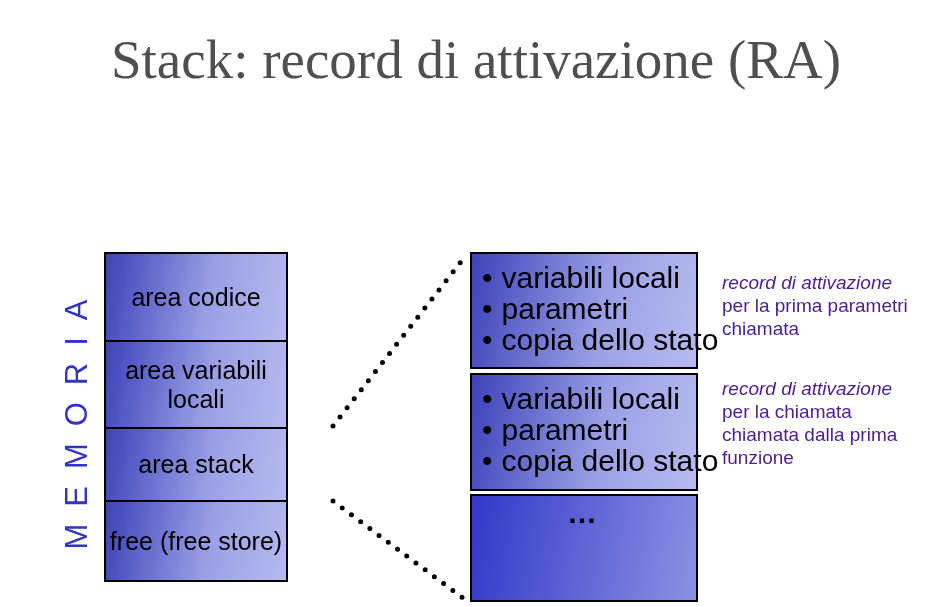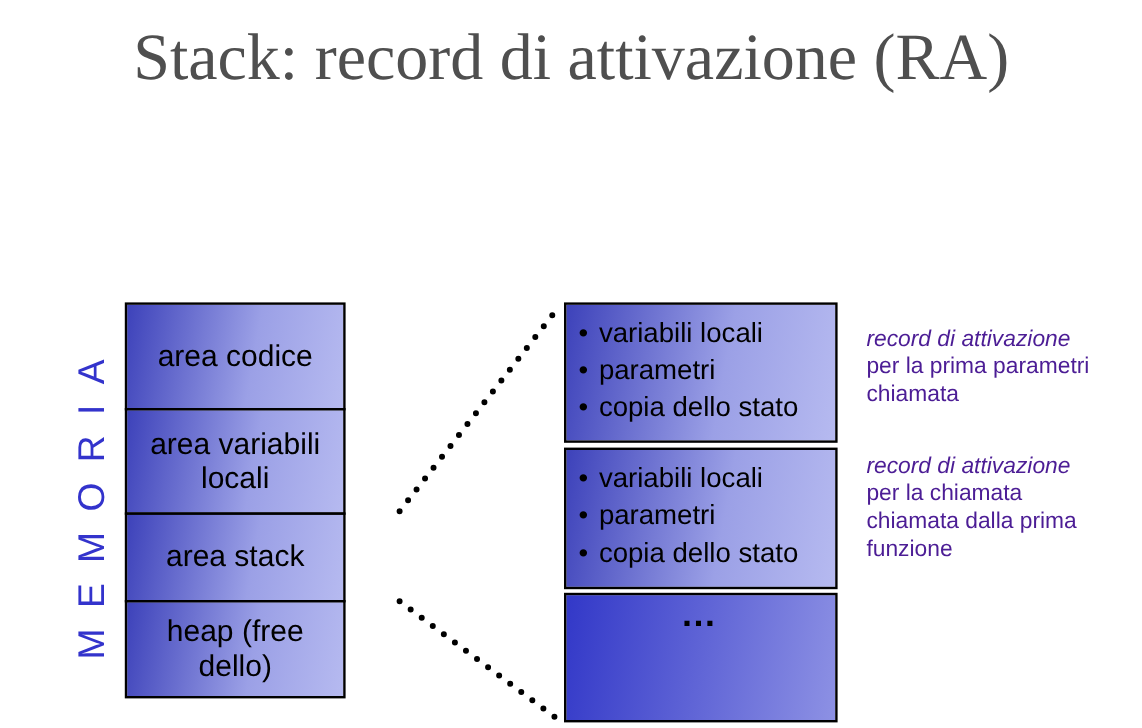--- a/index.html
+++ b/index.html
@@ -9,21 +9,21 @@
     height: 607px;
     background: #ffffff;
     overflow: hidden;
     font-family: "Liberation Sans", sans-serif;
     color: #000000;
   }
 
   
   .title {
     position: absolute;
-    top: 16px;
+    top: 28px;
     left: 0;
     width: 100%;
     text-align: center;
     font-family: "Liberation Serif", "DejaVu Serif", serif;
     font-size: 55px;
     font-weight: 400;
     color: #4f4f4f;
     white-space: nowrap;
   }
 
@@ -95,21 +95,21 @@
     background: linear-gradient(100deg, #3d42ba 0%, #9ba0e6 58%, #b6baf0 100%);
   }
   .frame.f1 { height: 117px; margin-bottom: 4px; }
   .frame.f2 { height: 118px; margin-bottom: 3px; }
   .frame.f3 {
     height: 108px;
     background: linear-gradient(100deg, #3238c8 0%, #8d91e4 100%);
   }
   .frame-list {
     padding: 8px 4px 0 10px;
-    font-size: 23px;
+    font-size: 30px;
     line-height: 31px;
   }
   .frame-item { white-space: nowrap; }
   .bullet { margin-right: 9px; }
   .ellipsis {
     text-align: center;
     font-size: 30px;
     font-weight: bold;
     letter-spacing: 4px;
     margin-top: 2px;
@@ -147,21 +147,21 @@
     <div class="mem-box h-codice">
       <span>area codice</span>
     </div>
     <div class="mem-box h-variabili">
       <span>area variabili locali</span>
     </div>
     <div class="mem-box h-stack">
       <span>area stack</span>
     </div>
     <div class="mem-box h-heap">
-      <span>heap (free dello)</span>
+      <span>free (free store)</span>
     </div>
   </div>
 
   <svg class="connector-svg" viewBox="0 0 952 607" aria-hidden="true">
     <line x1="333" y1="426" x2="467" y2="254" stroke="#000000" stroke-width="5" stroke-dasharray="0 11.5" stroke-linecap="round"></line>
     <line x1="333" y1="501" x2="467" y2="601" stroke="#000000" stroke-width="5" stroke-dasharray="0 11.5" stroke-linecap="round"></line>
   </svg>
 
   <div class="stack-column">
 

